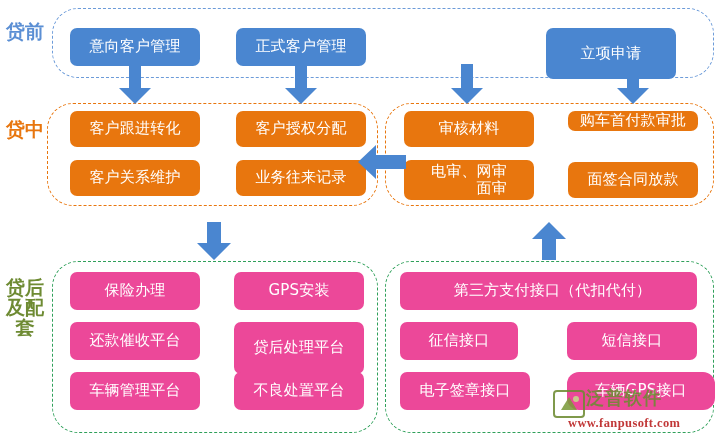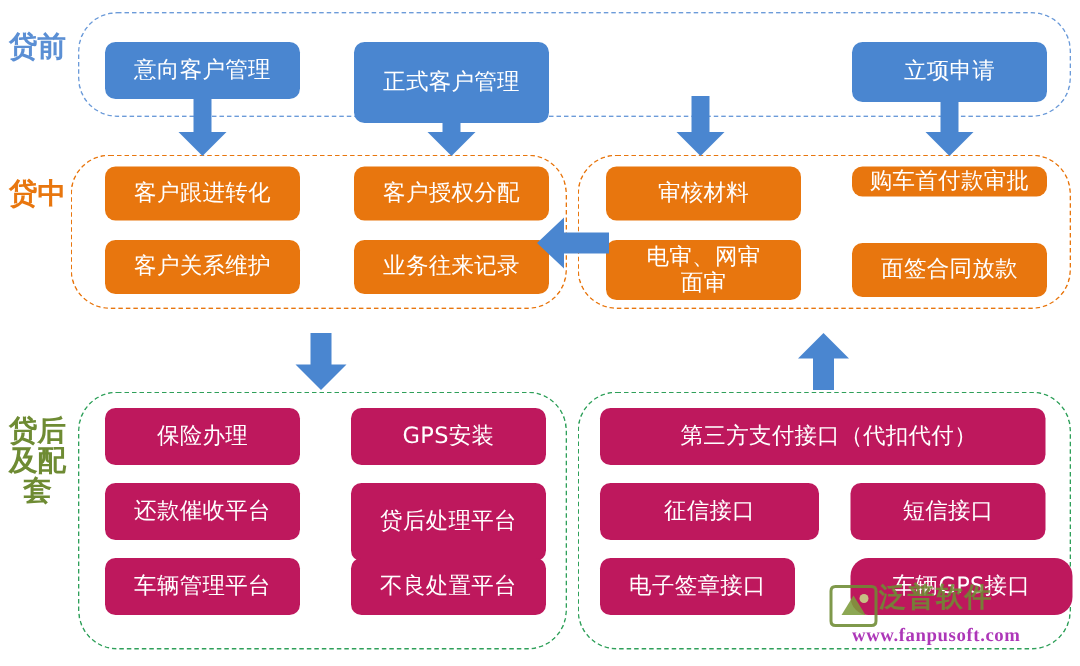--- a/index.html
+++ b/index.html
@@ -66,22 +66,22 @@
     justify-content: center;
     text-align: center;
     font-size: 15px;
     line-height: 1.16;
     font-family: "DejaVu Sans", "Liberation Sans", sans-serif;
     letter-spacing: 0.2px;
     padding: 0 4px;
   }
   .node.blue   { background: #4A86D0; }
   .node.orange { background: #E8760E; }
-  .node.green  { background: #be185d; }
-  .node.two-line { line-height: 1.12; }
+  .node.green  { background: #ec4899; }
+  .node.two-line { line-height: 1.12; text-align: right; }
 
   
   .arrow { position: absolute; }
   .arrow svg { display: block; }
 
   
   #page-curl {
     position: absolute;
     top: 9px;
     right: 9px;
@@ -110,21 +110,21 @@
     font-family: "DejaVu Sans", "Liberation Sans", sans-serif;
     letter-spacing: 1px;
     white-space: nowrap;
   }
   #wm-url {
     position: absolute;
     left: 16px;
     top: 30px;
     font-size: 12.5px;
     font-weight: bold;
-    color: #a21caf;
+    color: #b91c1c;
     font-family: "Liberation Serif", "DejaVu Serif", serif;
     letter-spacing: 0.4px;
     white-space: nowrap;
   }
   #wm-mark {
     position: absolute;
     left: 0px;
     top: 4px;
     width: 34px;
     height: 28px;
@@ -143,22 +143,22 @@
   <div class="phase-label" id="label-mid">贷中</div>
   <div class="phase-label" id="label-post">贷后及配套</div>
 
   <div class="zone blue" id="zone-pre"></div>
   <div class="zone orange" id="zone-mid-left"></div>
   <div class="zone orange" id="zone-mid-right"></div>
   <div class="zone green" id="zone-post-left"></div>
   <div class="zone green" id="zone-post-right"></div>
 
   <div class="node blue" style="left:70px;  top:28px; width:130px; height:38px;">意向客户管理</div>
-  <div class="node blue" style="left:236px; top:28px; width:130px; height:54px;">正式客户管理</div>
-  <div class="node blue" style="left:568px; top:28px; width:130px; height:40px;">立项申请</div>
+  <div class="node blue" style="left:236px; top:28px; width:130px; height:38px;">正式客户管理</div>
+  <div class="node blue" style="left:546px; top:28px; width:130px; height:51px;">立项申请</div>
 
   <div class="arrow" style="left:117px; top:64px; width:36px; height:40px;">
     <svg width="36" height="40" viewBox="0 0 36 40">
       <path d="M12 0 L24 0 L24 24 L34 24 L18 40 L2 24 L12 24 Z" fill="#4A86D0"></path>
     </svg>
   </div>
   <div class="arrow" style="left:283px; top:64px; width:36px; height:40px;">
     <svg width="36" height="40" viewBox="0 0 36 40">
       <path d="M12 0 L24 0 L24 24 L34 24 L18 40 L2 24 L12 24 Z" fill="#4A86D0"></path>
     </svg>
@@ -204,21 +204,21 @@
   </div>
 
   <div class="node green" style="left:70px;  top:272px; width:130px; height:38px;">保险办理</div>
   <div class="node green" style="left:234px; top:272px; width:130px; height:38px;">GPS安装</div>
   <div class="node green" style="left:70px;  top:322px; width:130px; height:38px;">还款催收平台</div>
   <div class="node green" style="left:234px; top:322px; width:130px; height:52px;">贷后处理平台</div>
   <div class="node green" style="left:70px;  top:372px; width:130px; height:38px;">车辆管理平台</div>
   <div class="node green" style="left:234px; top:372px; width:130px; height:38px;">不良处置平台</div>
 
   <div class="node green" style="left:400px; top:272px; width:297px; height:38px;padding-left:12px;">第三方支付接口（代扣代付）</div>
-  <div class="node green" style="left:400px; top:322px; width:146px; height:38px;">征信接口</div>
+  <div class="node green" style="left:400px; top:322px; width:118px; height:38px;">征信接口</div>
   <div class="node green" style="left:567px; top:322px; width:130px; height:38px;">短信接口</div>
   <div class="node green" style="left:400px; top:372px; width:130px; height:38px;">电子签章接口</div>
   <div class="node green" style="left:567px; top:372px; width:148px; height:38px;border-radius:12px;">车辆GPS接口</div>
 
   <div id="watermark">
     <svg id="wm-mark" viewBox="0 0 34 28">
       <path d="M2 4 Q2 1 5 1 L29 1 Q32 1 32 4 L32 24 Q32 27 29 27 L5 27 Q2 27 2 24 Z" fill="none" stroke="#6E8B33" stroke-width="2"></path>
       <path d="M9 20 L17 7 L25 20 Z" fill="#7D9B3C"></path>
       <circle cx="24" cy="9" r="3" fill="#C8D98A"></circle>
     </svg>

